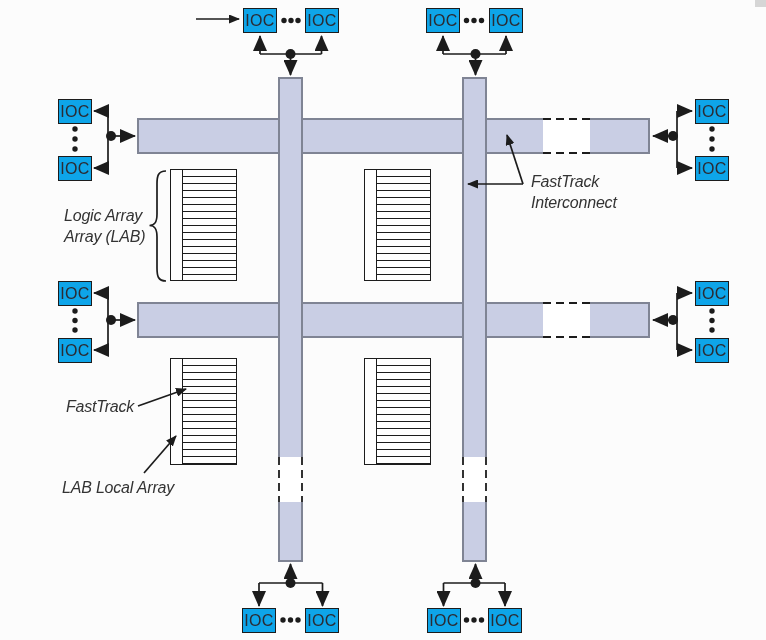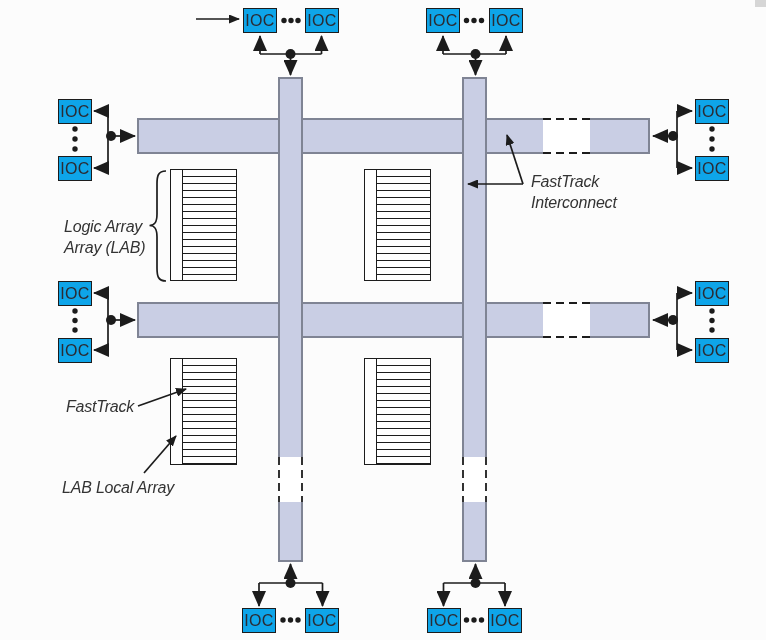--- a/index.html
+++ b/index.html
@@ -206,21 +206,21 @@
   <div class="ioc" style="left:58px;top:338px;">IOC</div>
   <div class="ioc" style="left:695px;top:99px;">IOC</div>
   <div class="ioc" style="left:695px;top:156px;">IOC</div>
   <div class="ioc" style="left:695px;top:281px;">IOC</div>
   <div class="ioc" style="left:695px;top:338px;">IOC</div>
   <div class="ioc" style="left:242px;top:608px;">IOC</div>
   <div class="ioc" style="left:305px;top:608px;">IOC</div>
   <div class="ioc" style="left:427px;top:608px;">IOC</div>
   <div class="ioc" style="left:488px;top:608px;">IOC</div>
 
-  <div class="lbl" style="left:64px;top:216px;">
+  <div class="lbl" style="left:64px;top:205px;">
     <span>Logic Array</span>
     <span>Array (LAB)</span>
   </div>
   <div class="lbl" style="left:531px;top:171px;">
     <span>FastTrack</span>
     <span>Interconnect</span>
   </div>
   <div class="lbl" style="left:66px;top:396px;">
     <span>FastTrack</span>
   </div>

